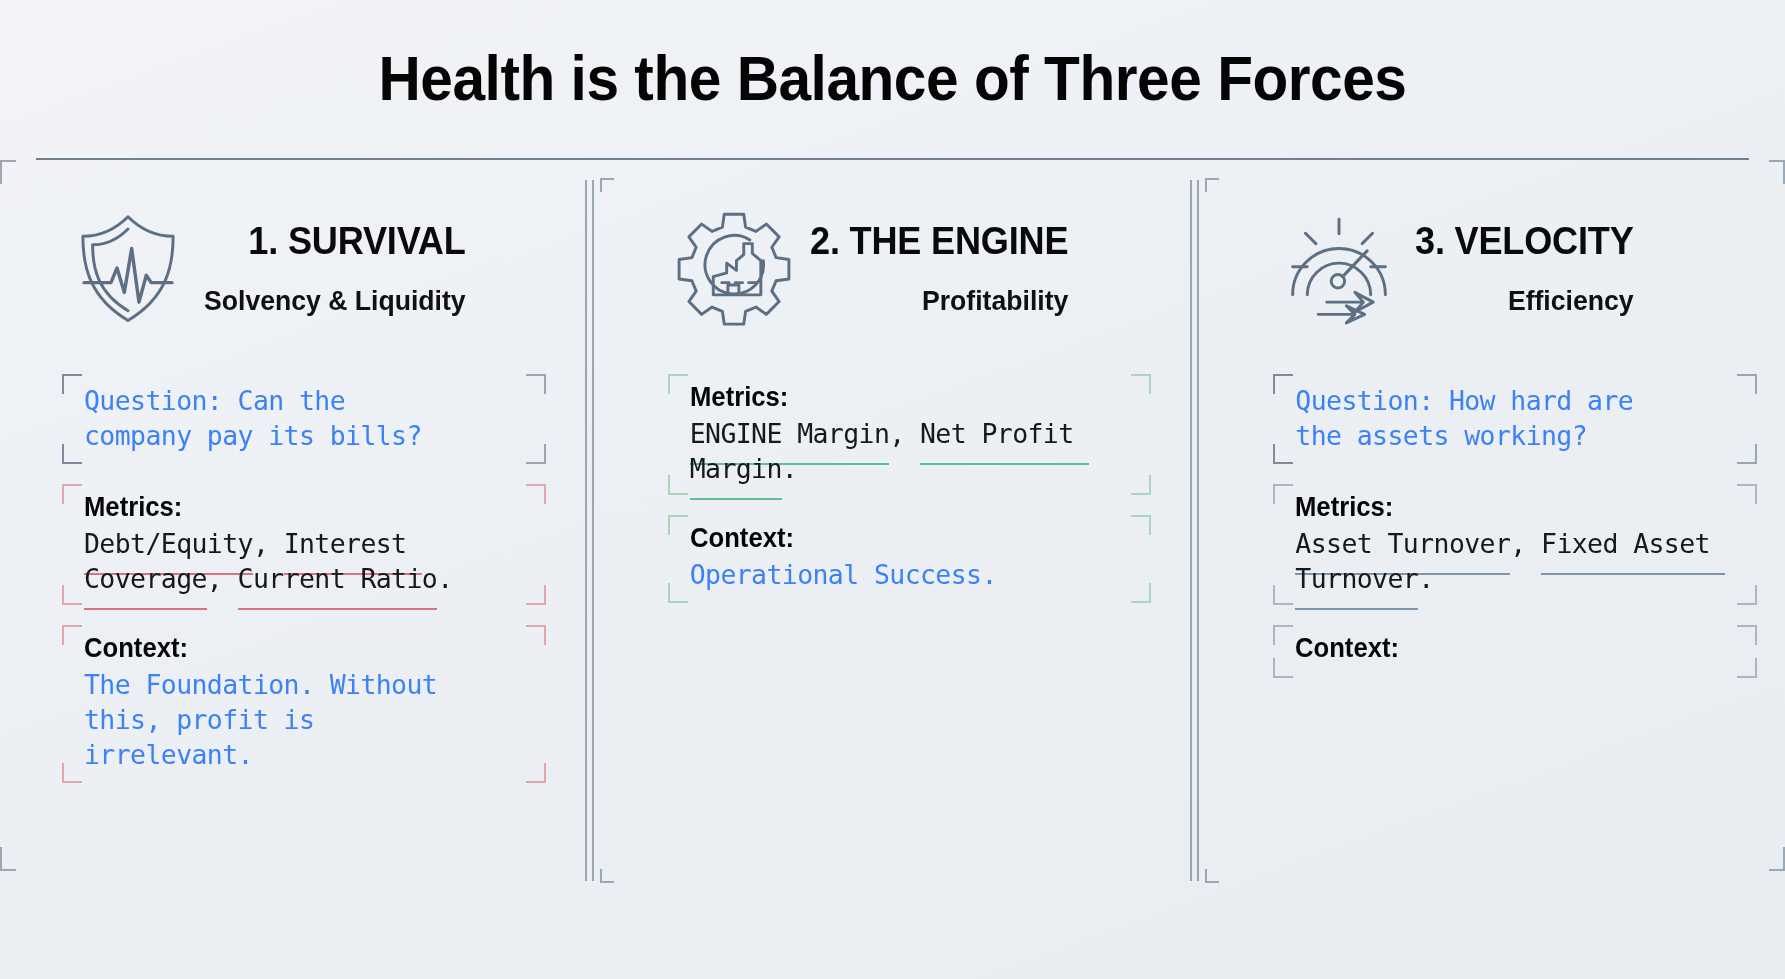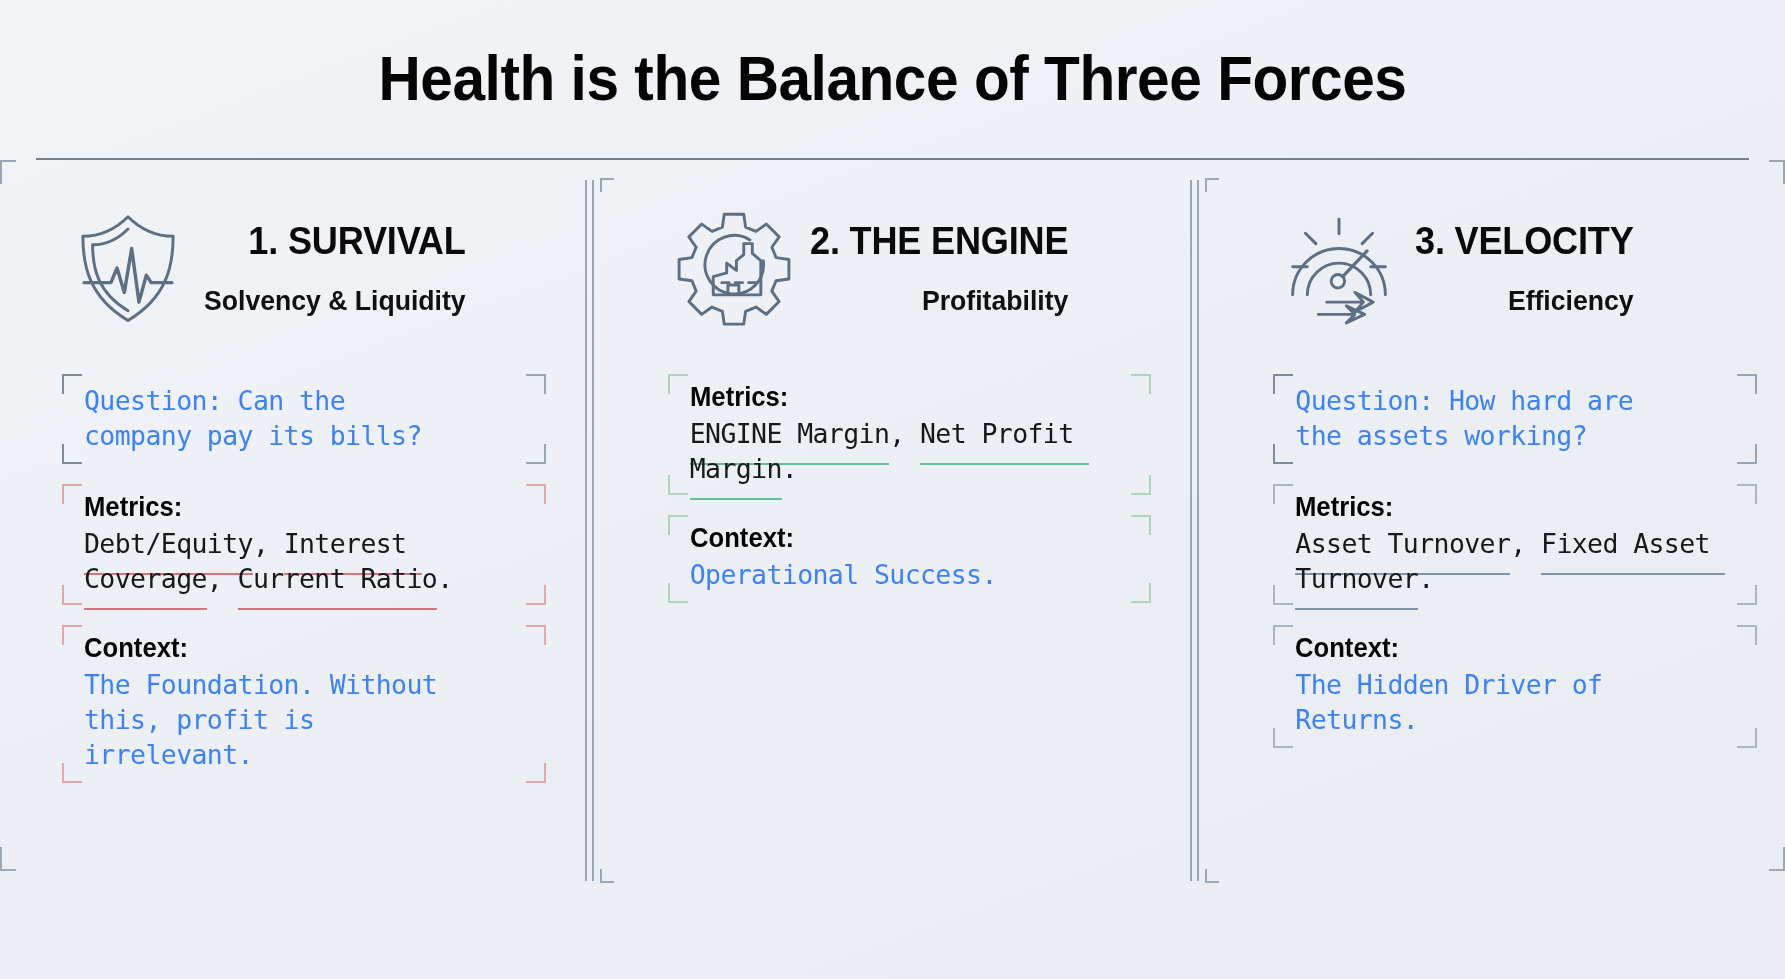--- a/index.html
+++ b/index.html
@@ -264,22 +264,20 @@
             <div class="lbl">Metrics:</div>
             <div class="mono met-line metric-text"><span class="u">Asset Turnover</span>, <span class="u">Fixed Asset Turnover</span>.</div>
           </div>
 
           <div class="block x">
             <span class="bk tl"></span>
             <span class="bk tr"></span>
             <span class="bk bl"></span>
             <span class="bk br"></span>
             <div class="lbl">Context:</div>
-            <div class="mono ctx-text">The Hidden Driver of
-Returns.</div>
           </div>
 
         </div>
       </div>
     </div>
 
   </div>
 </div>
 
 </body></html>

